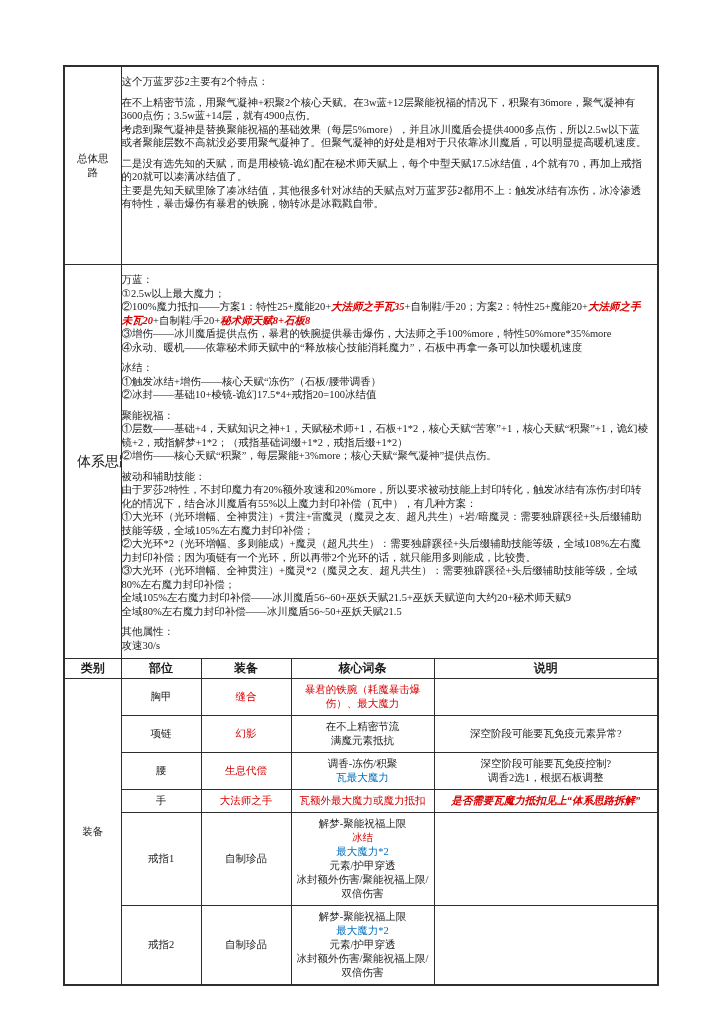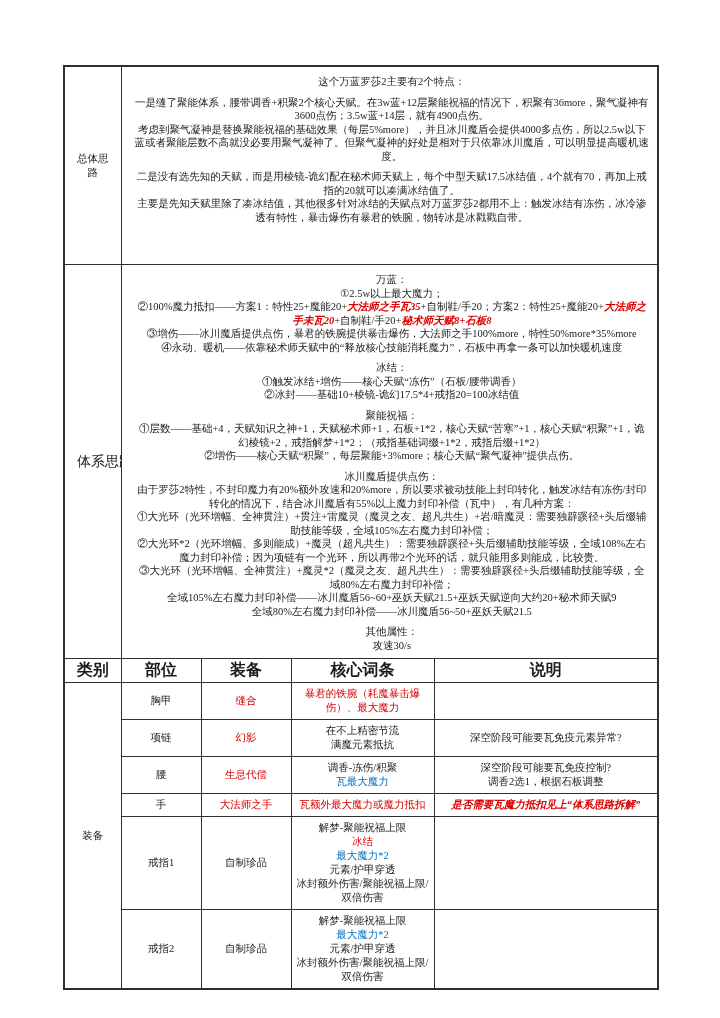--- a/index.html
+++ b/index.html
@@ -15,27 +15,27 @@
     position:absolute;left:63px;top:65px;width:594px;
     border-collapse:collapse;table-layout:fixed;
     border:2px solid var(--border);
   }
   table.doc td{border:1px solid var(--border);overflow:hidden;}
   td.lbl{
     text-align:center;vertical-align:middle;font-size:10.5px;padding:0 12px;
   }
   td.lbl.small{font-size:14px;white-space:nowrap;}
   td.sec{
-    vertical-align:top;padding:8px 8px 6px 13px;
-    font-size:10.5px;line-height:13.5px;text-align:center;
+    vertical-align:top;padding:8px 8px 6px 0;
+    font-size:10.5px;line-height:13.5px;text-align:left;
   }
   tr.sec-row-1 td{height:183px;}
   tr.hdr td{
     font-weight:bold;text-align:center;vertical-align:middle;
-    font-size:16px;height:17px;padding:1px 2px;
+    font-size:12px;height:17px;padding:1px 2px;
   }
   td.eq{
     text-align:center;vertical-align:middle;
     font-size:10.5px;line-height:14px;padding:4px 4px;
   }
   .para{min-height:13px;}
   .blank{height:7px;}
   .s-n{color:var(--text);}
   .s-r{color:var(--red);}
   .s-ri{color:var(--red);font-style:italic;font-weight:bold;}
@@ -52,21 +52,21 @@
         <col style="width:90px">
         <col style="width:143px">
         <col style="width:224px">
     </colgroup>
     <tbody>
       <tr class="sec-row-1">
         <td class="lbl">总体思路</td>
         <td class="sec" colspan="4">
             <div class="para"><span class="s-n">这个万蓝罗莎2主要有2个特点：</span></div>
             <div class="blank"></div>
-            <div class="para"><span class="s-n">一是缝了聚能体系，腰带调香+积聚2个核心天赋。在3w蓝+12层聚能祝福的情况下，积聚有36more，聚气凝神有3600点伤；3.5w蓝+14层，就有4900点伤。</span></div>
+            <div class="para"><span class="s-n">在不上精密节流，用聚气凝神+积聚2个核心天赋。在3w蓝+12层聚能祝福的情况下，积聚有36more，聚气凝神有3600点伤；3.5w蓝+14层，就有4900点伤。</span></div>
             <div class="para"><span class="s-n">考虑到聚气凝神是替换聚能祝福的基础效果（每层5%more），并且冰川魔盾会提供4000多点伤，所以2.5w以下蓝或者聚能层数不高就没必要用聚气凝神了。但聚气凝神的好处是相对于只依靠冰川魔盾，可以明显提高暖机速度。</span></div>
             <div class="blank"></div>
             <div class="para"><span class="s-n">二是没有选先知的天赋，而是用棱镜-诡幻配在秘术师天赋上，每个中型天赋17.5冰结值，4个就有70，再加上戒指的20就可以凑满冰结值了。</span></div>
             <div class="para"><span class="s-n">主要是先知天赋里除了凑冰结值，其他很多针对冰结的天赋点对万蓝罗莎2都用不上：触发冰结有冻伤，冰冷渗透有特性，暴击爆伤有暴君的铁腕，物转冰是冰戳戳自带。</span></div>
           </td>
       </tr>
       <tr>
         <td class="lbl small">体系思路拆解</td>
         <td class="sec" colspan="4">
             <div class="para"><span class="s-n">万蓝：</span></div>
@@ -76,21 +76,21 @@
             <div class="para"><span class="s-n">④永动、暖机——依靠秘术师天赋中的“释放核心技能消耗魔力”，石板中再拿一条可以加快暖机速度</span></div>
             <div class="blank"></div>
             <div class="para"><span class="s-n">冰结：</span></div>
             <div class="para"><span class="s-n">①触发冰结+增伤——核心天赋“冻伤”（石板/腰带调香）</span></div>
             <div class="para"><span class="s-n">②冰封——基础10+棱镜-诡幻17.5*4+戒指20=100冰结值</span></div>
             <div class="blank"></div>
             <div class="para"><span class="s-n">聚能祝福：</span></div>
             <div class="para"><span class="s-n">①层数——基础+4，天赋知识之神+1，天赋秘术师+1，石板+1*2，核心天赋“苦寒”+1，核心天赋“积聚”+1，诡幻棱镜+2，戒指解梦+1*2；（戒指基础词缀+1*2，戒指后缀+1*2）</span></div>
             <div class="para"><span class="s-n">②增伤——核心天赋“积聚”，每层聚能+3%more；核心天赋“聚气凝神”提供点伤。</span></div>
             <div class="blank"></div>
-            <div class="para"><span class="s-n">冰川魔盾提供点伤：</span></div>
+            <div class="para"><span class="s-n">被动和辅助技能：</span></div>
             <div class="para"><span class="s-n">由于罗莎2特性，不封印魔力有20%额外攻速和20%more，所以要求被动技能上封印转化，触发冰结有冻伤/封印转化的情况下，结合冰川魔盾有55%以上魔力封印补偿（瓦中），有几种方案：</span></div>
             <div class="para"><span class="s-n">①大光环（光环增幅、全神贯注）+贯注+雷魔灵（魔灵之友、超凡共生）+岩/暗魔灵：需要独辟蹊径+头后缀辅助技能等级，全域105%左右魔力封印补偿；</span></div>
             <div class="para"><span class="s-n">②大光环*2（光环增幅、多则能成）+魔灵（超凡共生）：需要独辟蹊径+头后缀辅助技能等级，全域108%左右魔力封印补偿；因为项链有一个光环，所以再带2个光环的话，就只能用多则能成，比较贵。</span></div>
             <div class="para"><span class="s-n">③大光环（光环增幅、全神贯注）+魔灵*2（魔灵之友、超凡共生）：需要独辟蹊径+头后缀辅助技能等级，全域80%左右魔力封印补偿；</span></div>
             <div class="para"><span class="s-n">全域105%左右魔力封印补偿——冰川魔盾56~60+巫妖天赋21.5+巫妖天赋逆向大约20+秘术师天赋9</span></div>
             <div class="para"><span class="s-n">全域80%左右魔力封印补偿——冰川魔盾56~50+巫妖天赋21.5</span></div>
             <div class="blank"></div>
             <div class="para"><span class="s-n">其他属性：</span></div>
             <div class="para"><span class="s-n">攻速30/s</span></div>
           </td>

